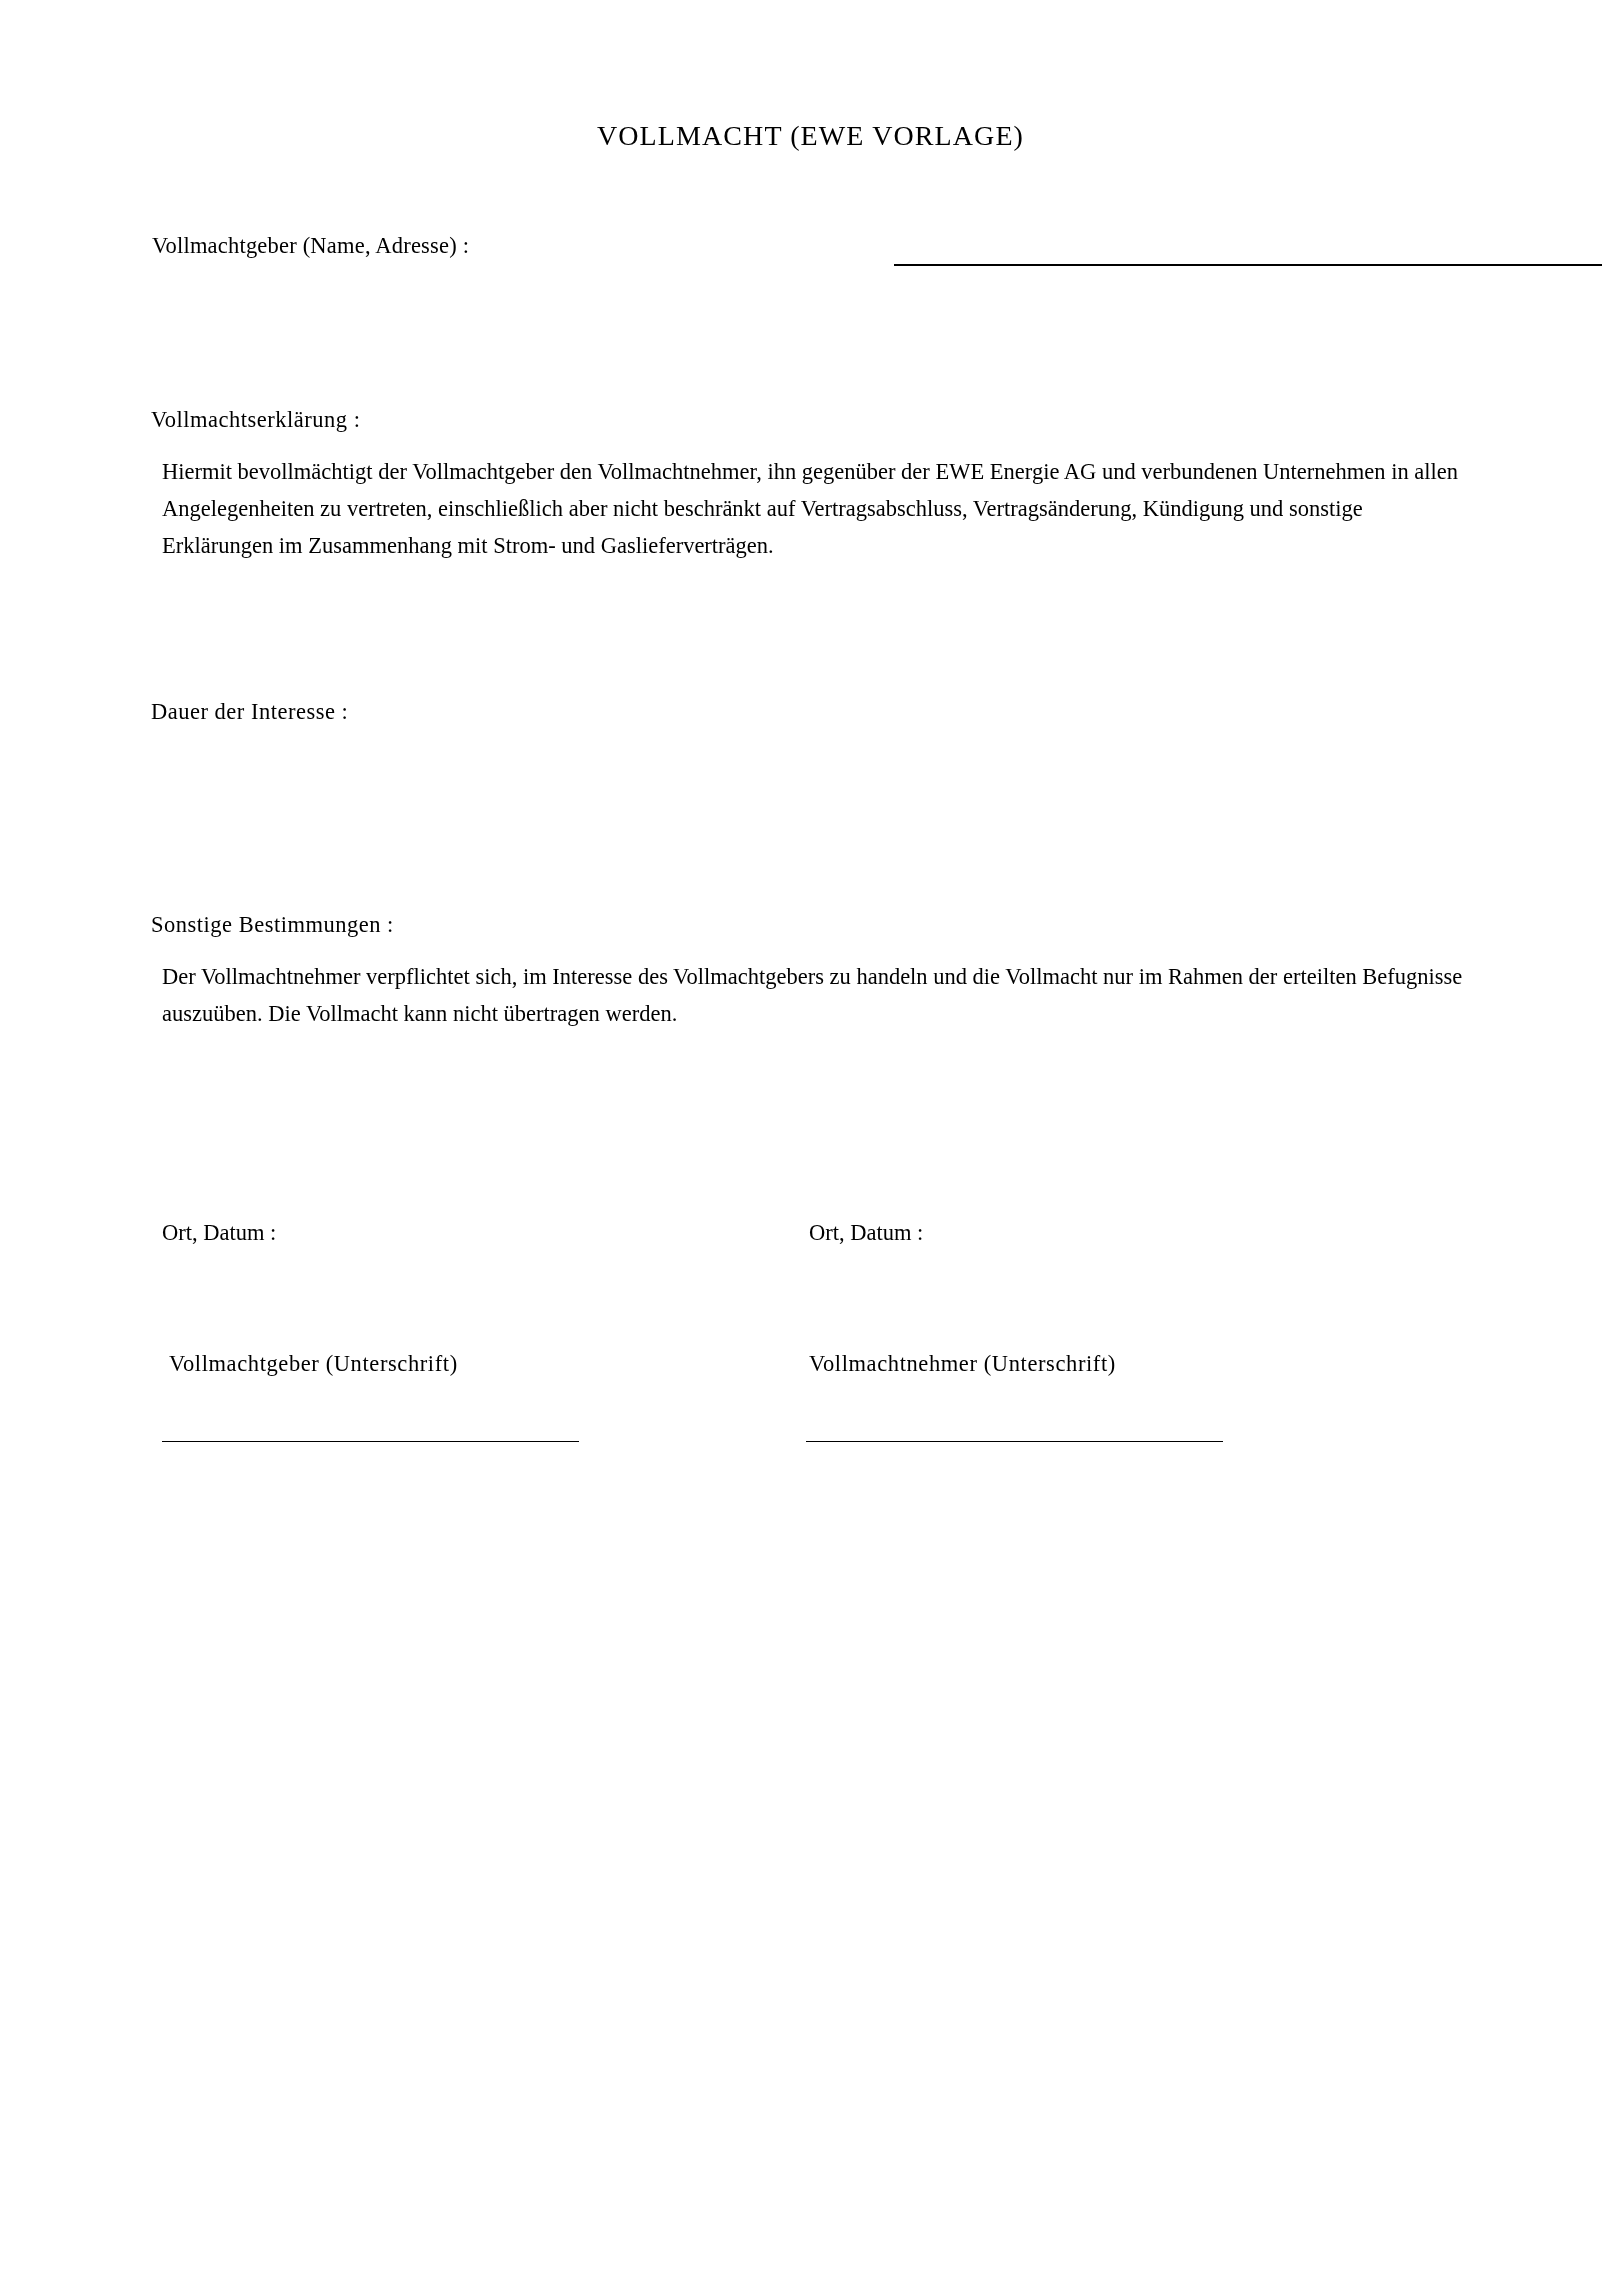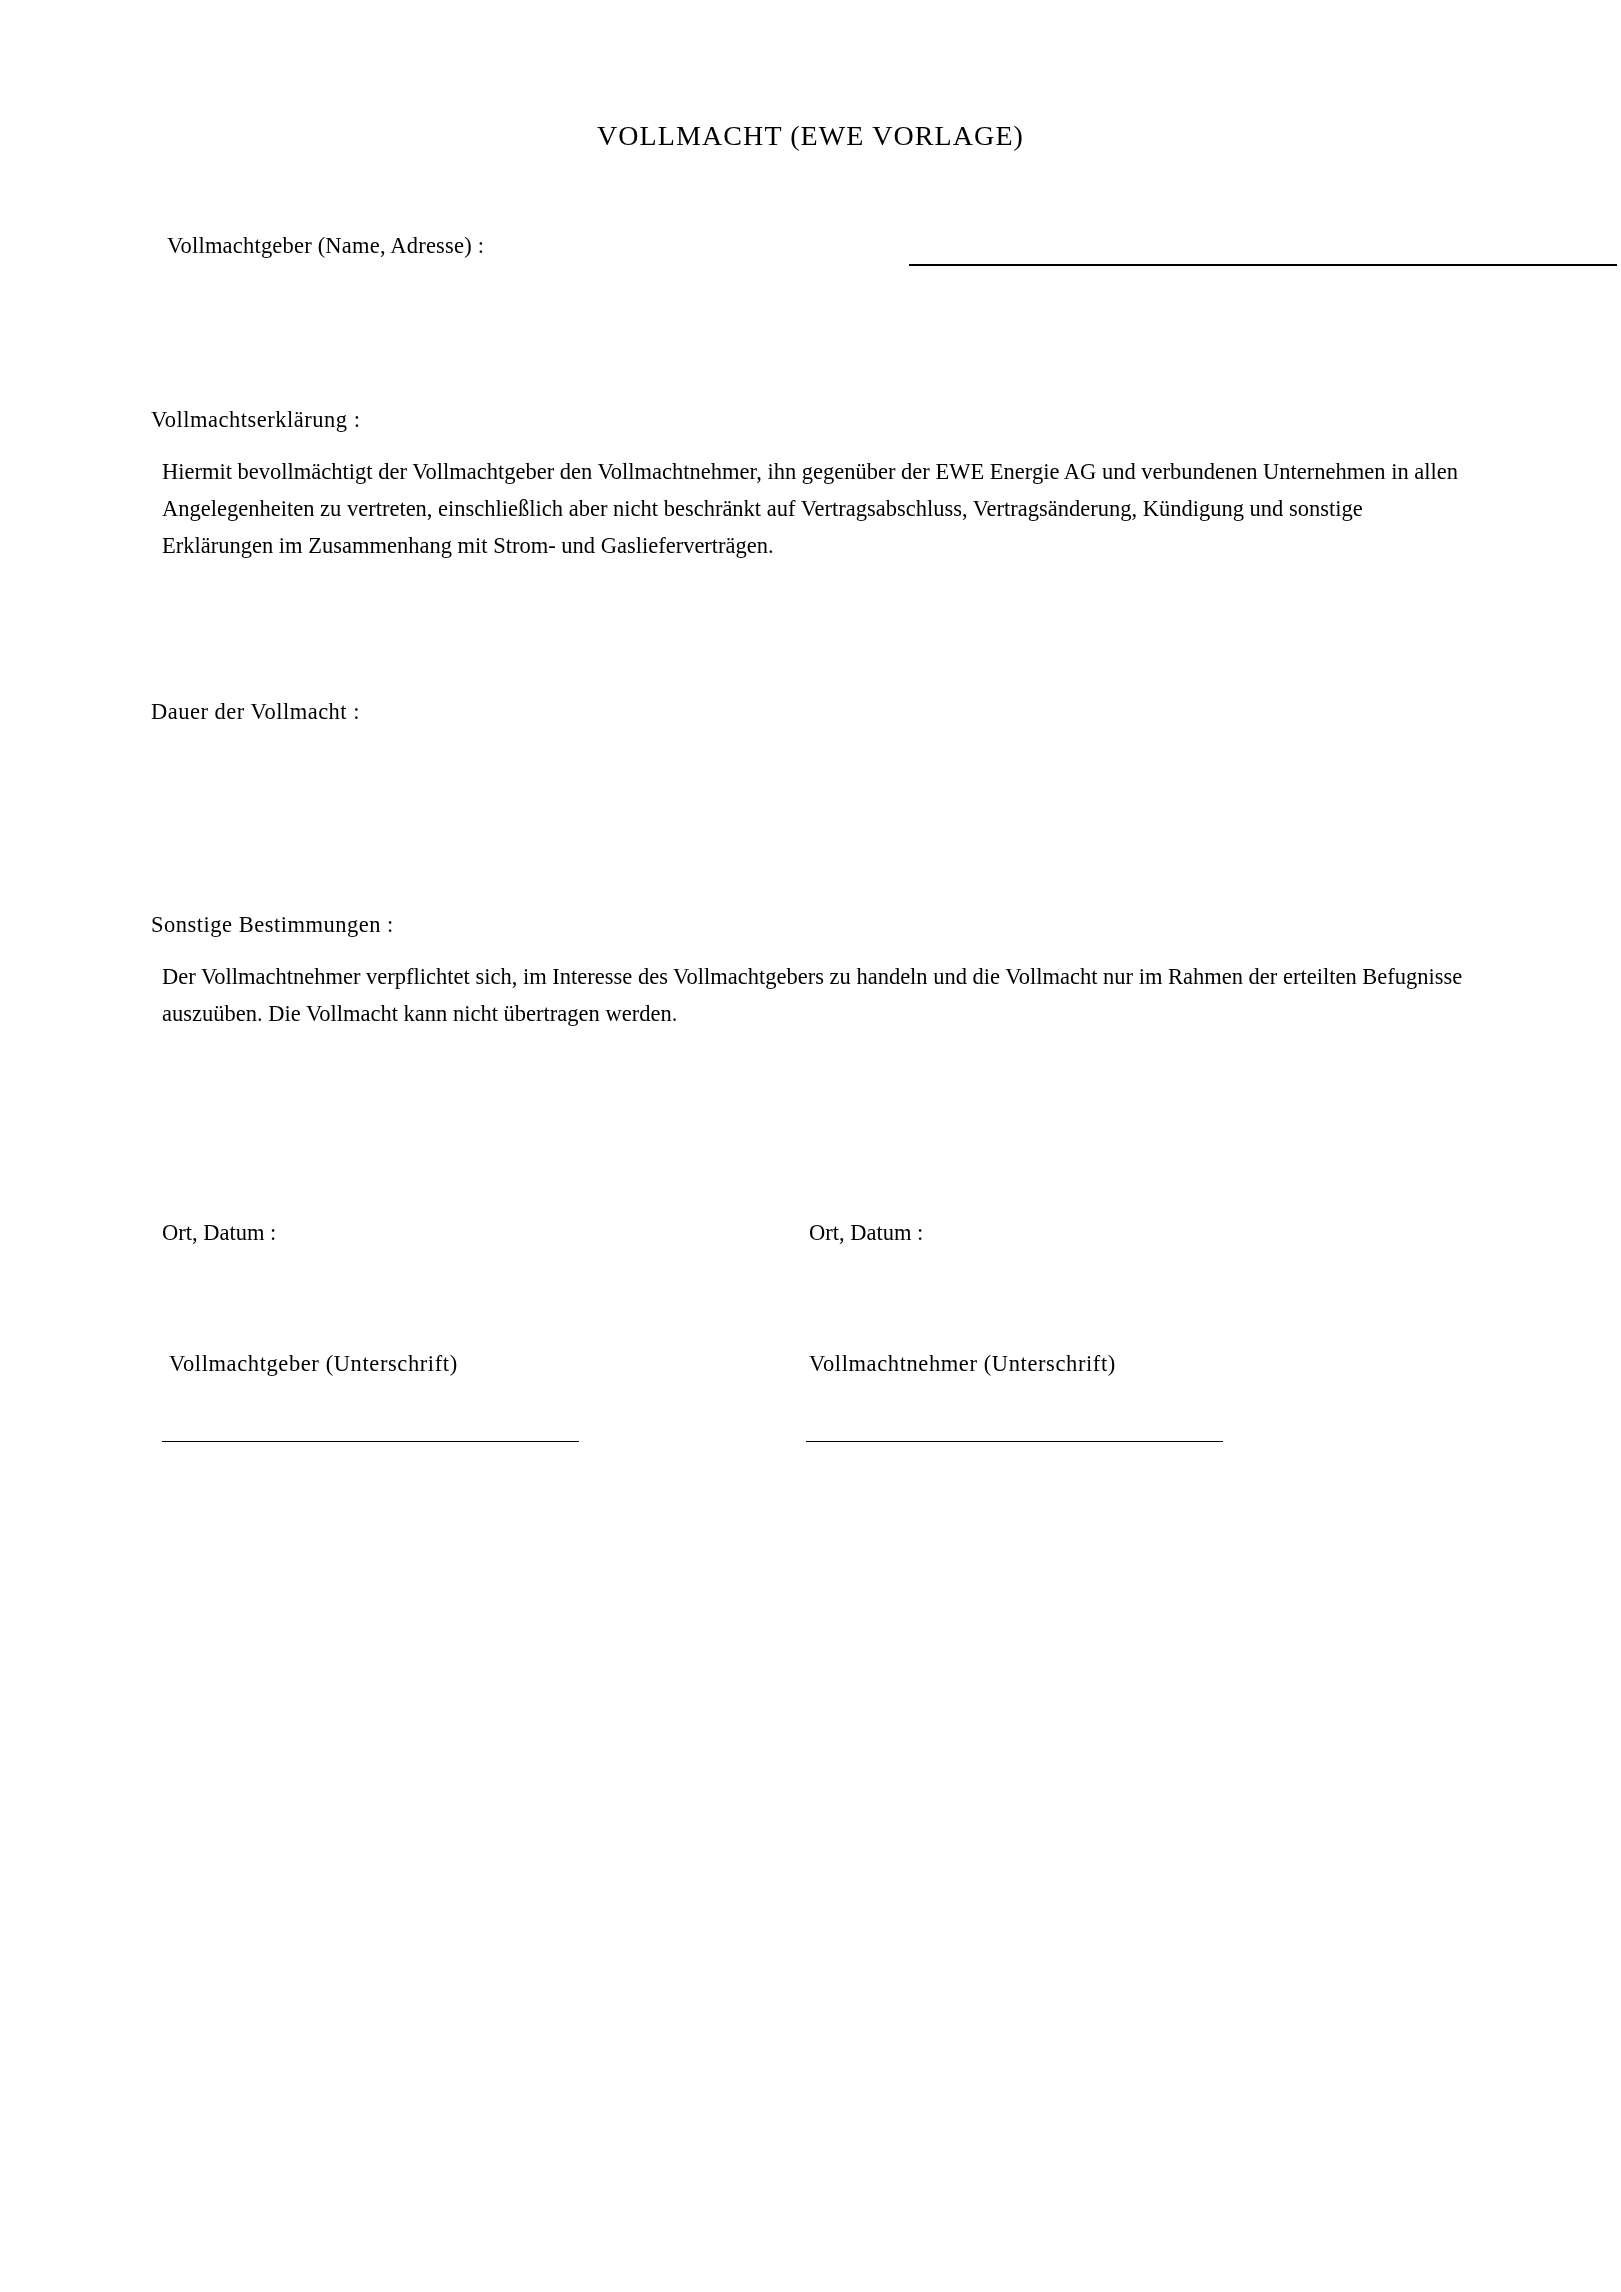--- a/index.html
+++ b/index.html
@@ -27,21 +27,21 @@
     top: 120px;
     left: 0;
     width: 1621px;
     text-align: center;
     font-size: 28px;
     letter-spacing: 1.1px;
     font-family: "Liberation Serif", serif;
   }
   .field-row {
     position: absolute;
-    left: 167px;
+    left: 152px;
     width: 1323px;
     height: 39px;
   }
   .field-label {
     position: absolute;
     left: 0;
     top: 0;
     font-size: 22.5px;
     white-space: nowrap;
     letter-spacing: 0.2px;
@@ -112,21 +112,21 @@
 
   <div class="field-row" id="row-geber">
     <span class="field-label">Vollmachtgeber (Name, Adresse) :</span>
     <span class="field-line"></span>
   </div>
 
 
   <div class="section-heading" id="h-erklaerung">Vollmachtserklärung :</div>
   <div class="body-text" id="p-erklaerung">Hiermit bevollmächtigt der Vollmachtgeber den Vollmachtnehmer, ihn gegenüber der EWE Energie AG und verbundenen Unternehmen in allen Angelegenheiten zu vertreten, einschließlich aber nicht beschränkt auf Vertragsabschluss, Vertragsänderung, Kündigung und sonstige Erklärungen im Zusammenhang mit Strom- und Gaslieferverträgen.</div>
 
-  <div class="section-heading" id="h-dauer">Dauer der Vollmacht :</div>
+  <div class="section-heading" id="h-dauer">Dauer der Interesse :</div>
 
   <div class="section-heading" id="h-sonstige">Sonstige Bestimmungen :</div>
   <div class="body-text" id="p-sonstige">Der Vollmachtnehmer verpflichtet sich, im Interesse des Vollmachtgebers zu handeln und die Vollmacht nur im Rahmen der erteilten Befugnisse auszuüben. Die Vollmacht kann nicht übertragen werden.</div>
 
   <div class="sig-label" id="ort1">Ort, Datum :</div>
   <div class="sig-label" id="ort2">Ort, Datum :</div>
 
   <div class="sig-name" id="signame1">Vollmachtgeber (Unterschrift)</div>
   <div class="sig-name" id="signame2">Vollmachtnehmer (Unterschrift)</div>
 

